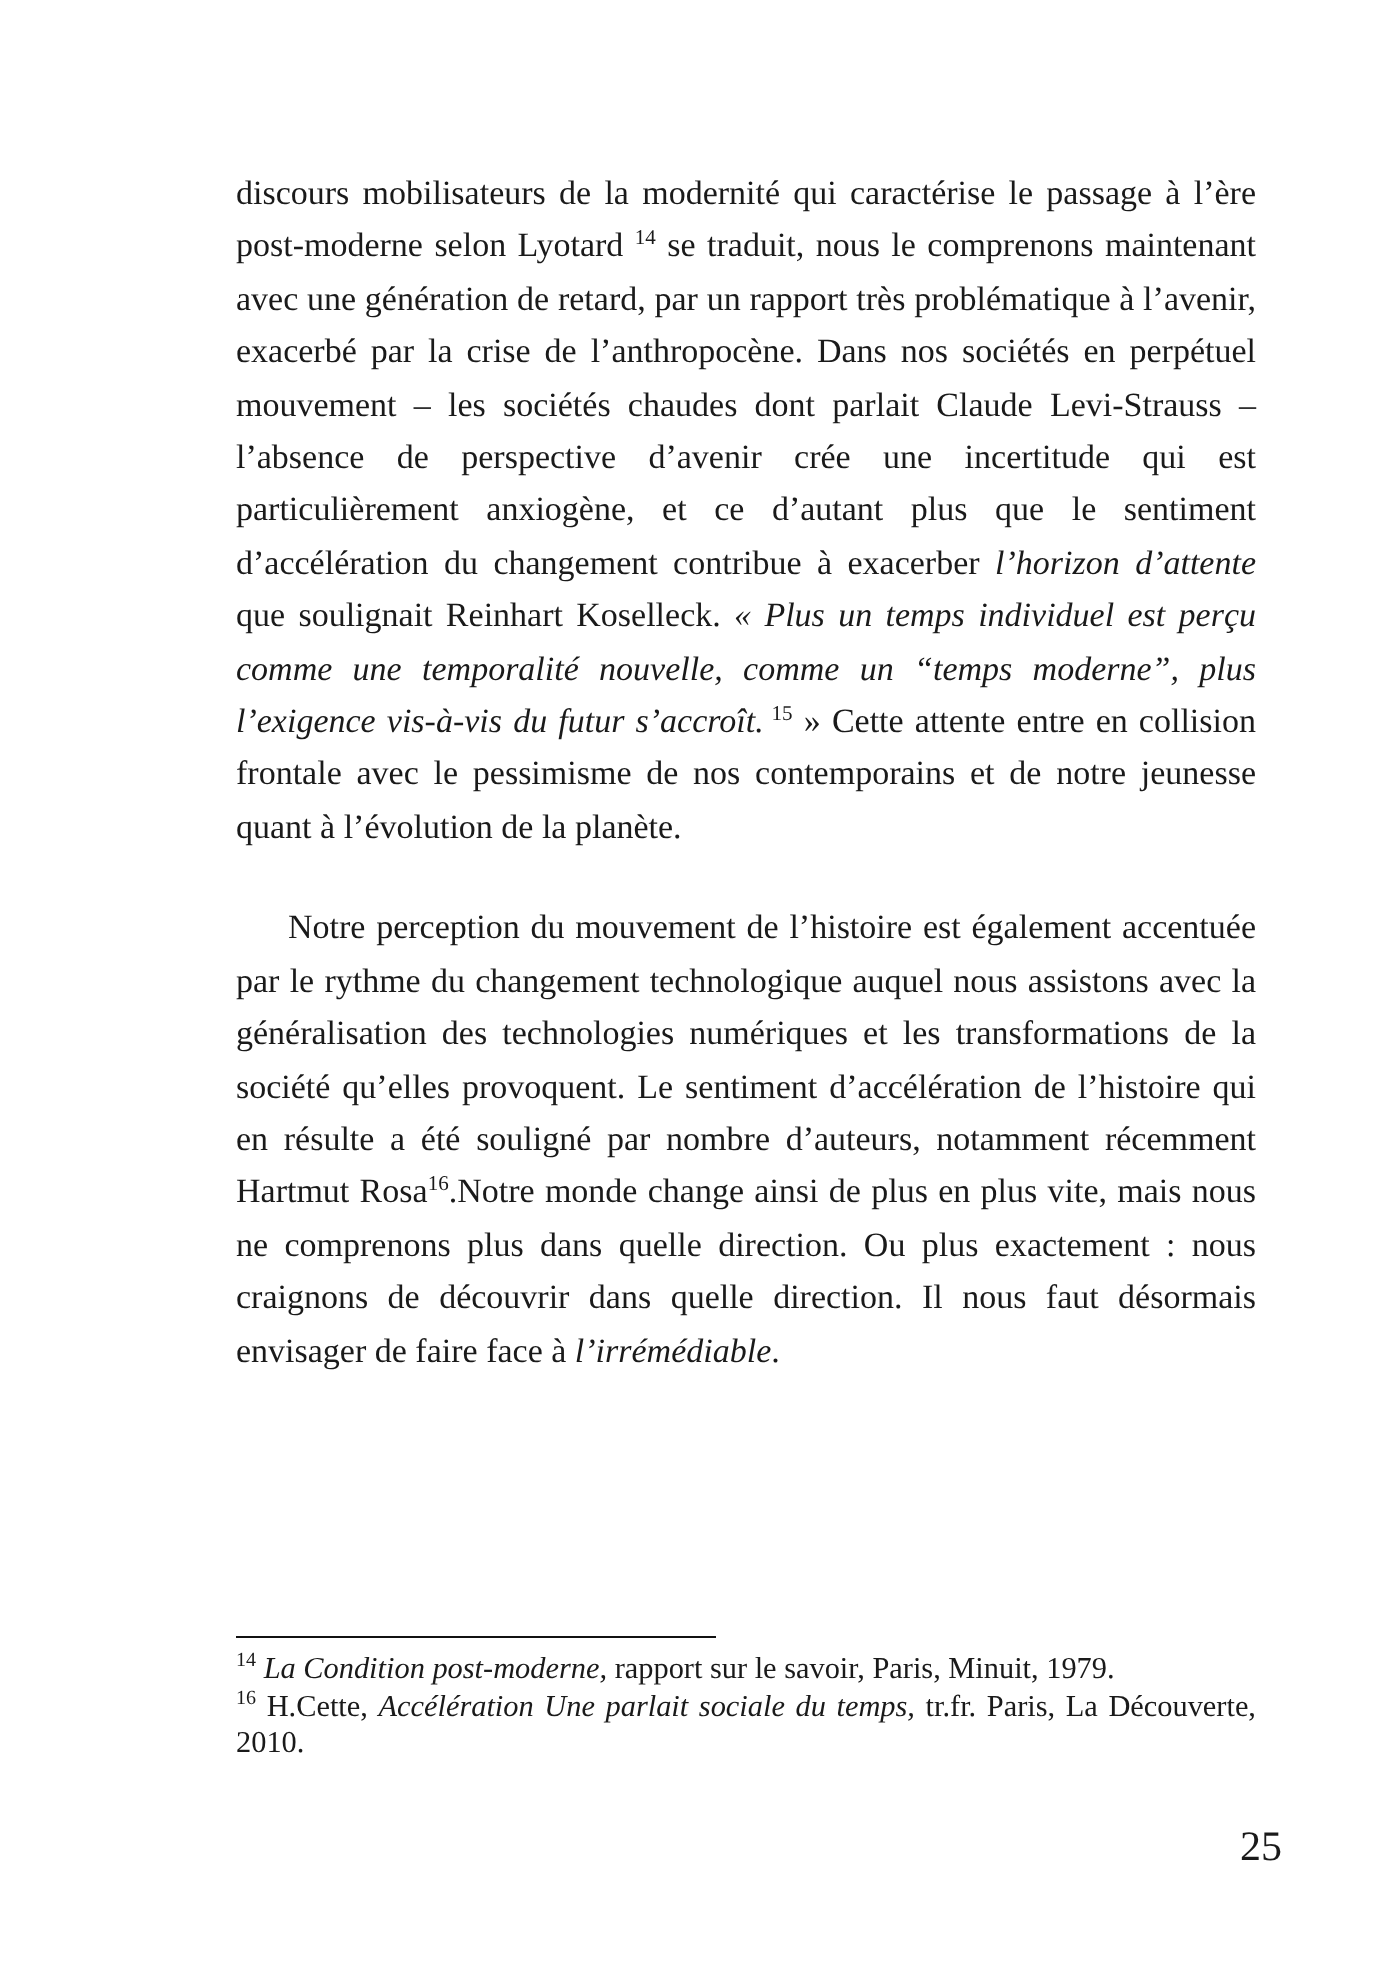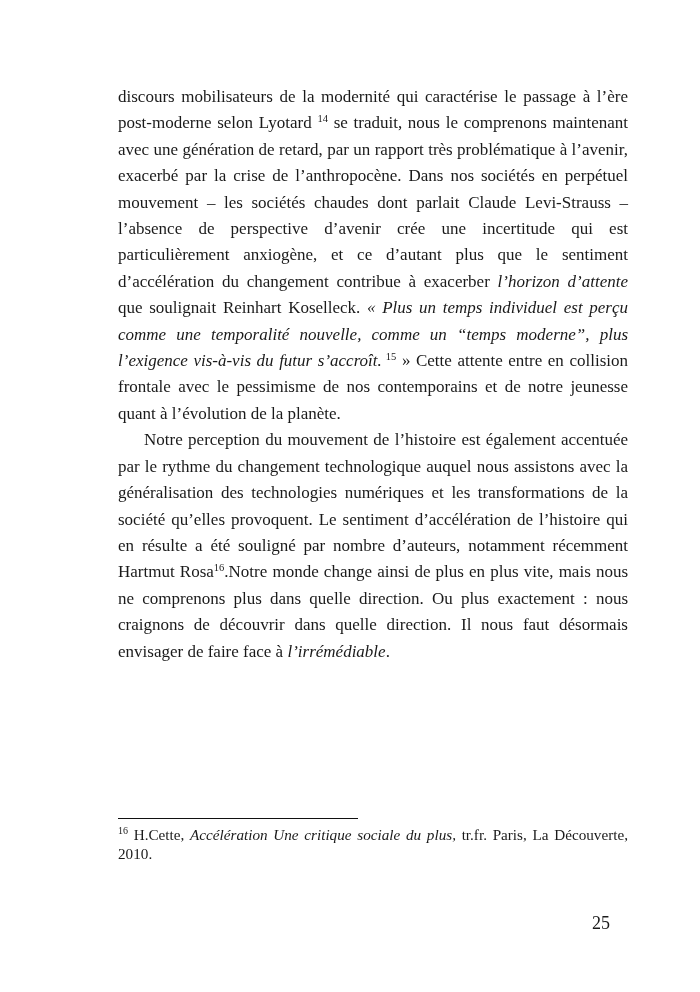--- a/index.html
+++ b/index.html
@@ -29,20 +29,21 @@
       width: 510px;
     }
     .para {
       margin: 0;
       font-size: 17px;
       line-height: 26.4px;
       text-align: justify;
       hyphens: none;
     }
     .para + .para {
+      margin-top: 24px;
     }
     .para.indent {
       text-indent: 26px;
     }
     .para i, .fn i {
       font-style: italic;
     }
     sup {
       font-size: 62%;
       line-height: 0;
@@ -69,23 +70,23 @@
       font-size: 15.2px;
       line-height: 18.6px;
       text-align: justify;
     }
     .fn sup {
       font-size: 66%;
       top: -0.55em;
     }
     .page-number {
       position: absolute;
-      left: 592px;
+      left: 620px;
       top: 913px;
-      font-size: 18px;
+      font-size: 21px;
       line-height: 20px;
     }
   </style>
 </head>
 <body>
 
 <div class="page">
 
   <div class="body-text">
     <p class="para">
@@ -93,19 +94,22 @@
     </p>
     <p class="para indent">
       <span>Notre perception du mouvement de l’histoire est également accentuée par le rythme du changement technologique auquel nous assistons avec la généralisation des technologies numériques et les transformations de la société qu’elles provoquent. Le sentiment d’accélération de l’histoire qui en résulte a été souligné par nombre d’auteurs, notamment récemment Hartmut Rosa</span><sup>16</sup><span>.Notre monde change ainsi de plus en plus vite, mais nous ne comprenons plus dans quelle direction. Ou plus exactement : nous craignons de découvrir dans quelle direction. Il nous faut désormais envisager de faire face à </span><i>l’irrémédiable</i><span>.</span>
     </p>
   </div>
 
   <div class="footnote-rule"></div>
 
   <div class="footnotes">
     <p class="fn">
-      <sup>16</sup><span> H.Cette, </span><i>Accélération Une critique sociale du plus,</i><span> tr.fr. Paris, La Découverte, 2010.</span>
+      <sup>14</sup><span> </span><i>La Condition post-moderne,</i><span> rapport sur le savoir, Paris, Minuit, 1979.</span>
+    </p>
+    <p class="fn">
+      <sup>16</sup><span> H.Cette, </span><i>Accélération Une parlait sociale du temps,</i><span> tr.fr. Paris, La Découverte, 2010.</span>
     </p>
   </div>
 
   <div class="page-number">25</div>
 
 </div>
 
 </body></html>

